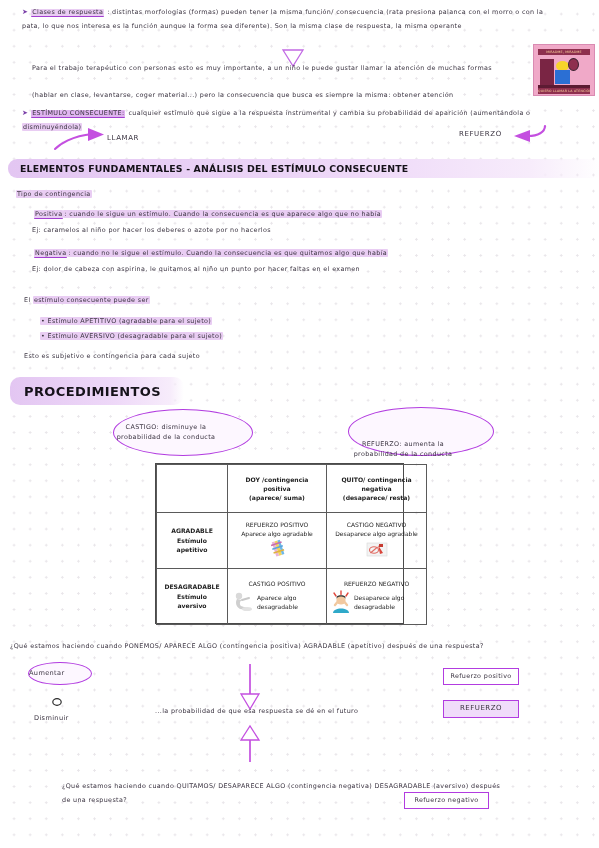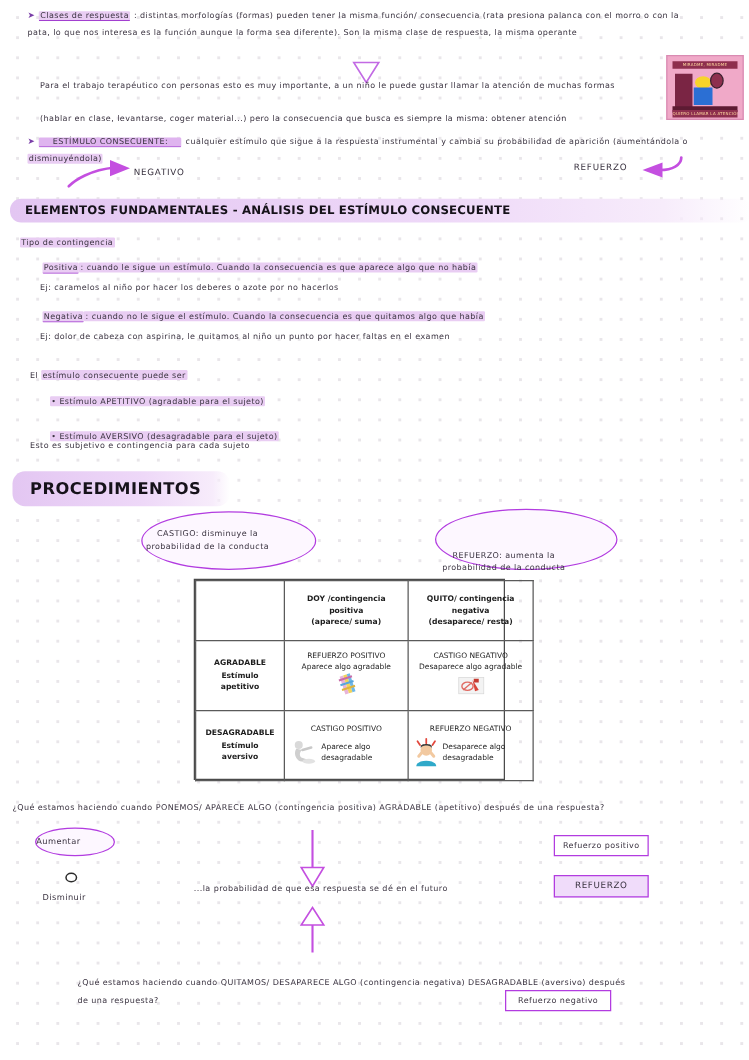--- a/index.html
+++ b/index.html
@@ -23,21 +23,21 @@
   
   .hand{
     font-family:"DejaVu Sans", sans-serif;
     font-size:6.4px;
     letter-spacing:.35px;
     color:#3a3340;
     line-height:1.05;
     white-space:nowrap;
   }
   .hl{background:#e9cdf3;padding:0 1px;border-radius:1px;}
-  .hl-strong{background:#dfb4ef;padding:0 11px;border-radius:1px;}
+  .hl-strong{background:#dfb4ef;padding:0 1px;border-radius:1px;}
   .ul{border-bottom:1.1px solid #a23fd0;padding-bottom:0px;}
   .bullet-arrow{color:#7a3fa8;font-size:7px;}
 
   
   .banner{
     position:absolute;
     background:linear-gradient(90deg,#e3c6f2 0%, #eed8f8 58%, #f7ecfb 88%, rgba(247,236,251,0) 100%);
     border-radius:9px;
     display:flex;align-items:center;
   }
@@ -172,21 +172,21 @@
 
 <div class="abs" style="left:22px;top:110px;width:560px;">
   <div class="hand" style="display:flex;align-items:baseline;gap:3px;">
     <span class="bullet-arrow">➤</span>
     <span class="hl-strong ul">ESTÍMULO CONSECUENTE:</span>
     <span> cualquier estímulo que sigue a la respuesta instrumental y cambia su probabilidad de aparición (aumentándola o</span>
   </div>
   <div class="hand" style="margin-top:6px;"><span class="hl">disminuyéndola)</span></div>
 </div>
 
-<div class="abs hand" style="left:107px;top:135px;font-size:7px;letter-spacing:.6px;">NEGATIVO</div>
+<div class="abs hand" style="left:107px;top:135px;font-size:7px;letter-spacing:.6px;">LLAMAR</div>
 <div class="abs hand" style="left:459px;top:131px;font-size:7px;letter-spacing:.6px;">REFUERZO</div>
 
 <div id="meme-sticker">
   <div class="meme-band" style="top:4px;">
     <span>MIRADME, MIRADME</span>
   </div>
   <div class="abs" style="left:6px;top:14px;width:14px;height:30px;background:#7a2544;"></div>
   <div class="abs" style="left:22px;top:16px;width:13px;height:10px;background:#f7d42a;border-radius:50%;"></div>
   <div class="abs" style="left:21px;top:25px;width:15px;height:14px;background:#2b6fd4;"></div>
   <div class="abs" style="left:34px;top:13px;width:9px;height:11px;background:#8e2f4e;border-radius:50%;border:1.4px solid #3b2230;"></div>
@@ -214,21 +214,21 @@
   <div class="hand" style="margin-top:9px;margin-left:-2px;">Ej: dolor de cabeza con aspirina, le quitamos al niño un punto por hacer faltas en el examen</div>
 </div>
 
 <div class="abs hand" style="left:24px;top:297px;">
   <span>El </span><span class="hl">estímulo consecuente puede ser</span>
 </div>
 
 <div class="abs hand" style="left:40px;top:318px;text-align:right;">
   <span class="hl">• Estímulo APETITIVO (agradable para el sujeto)</span>
 </div>
-<div class="abs hand" style="left:40px;top:346px;">
+<div class="abs hand" style="left:40px;top:333px;">
   <span class="hl">• Estímulo AVERSIVO (desagradable para el sujeto)</span>
 </div>
 <div class="abs hand" style="left:24px;top:353px;">Esto es subjetivo e contingencia para cada sujeto</div>
 
 <div class="banner" style="left:10px;top:377px;width:160px;height:28px;padding-left:14px;border-radius:10px;background:linear-gradient(90deg,#e3c6f2 0%, #eed8f8 60%, #f7ecfb 92%, rgba(247,236,251,0) 100%);">
   <span class="banner-title" style="font-size:13px;letter-spacing:.4px;">PROCEDIMIENTOS</span>
 </div>
 
 <div class="ellipse" style="left:113px;top:409px;width:138px;height:45px;">
   <span class="hand" style="width:104px;">CASTIGO: disminuye la probabilidad de la conducta</span>

